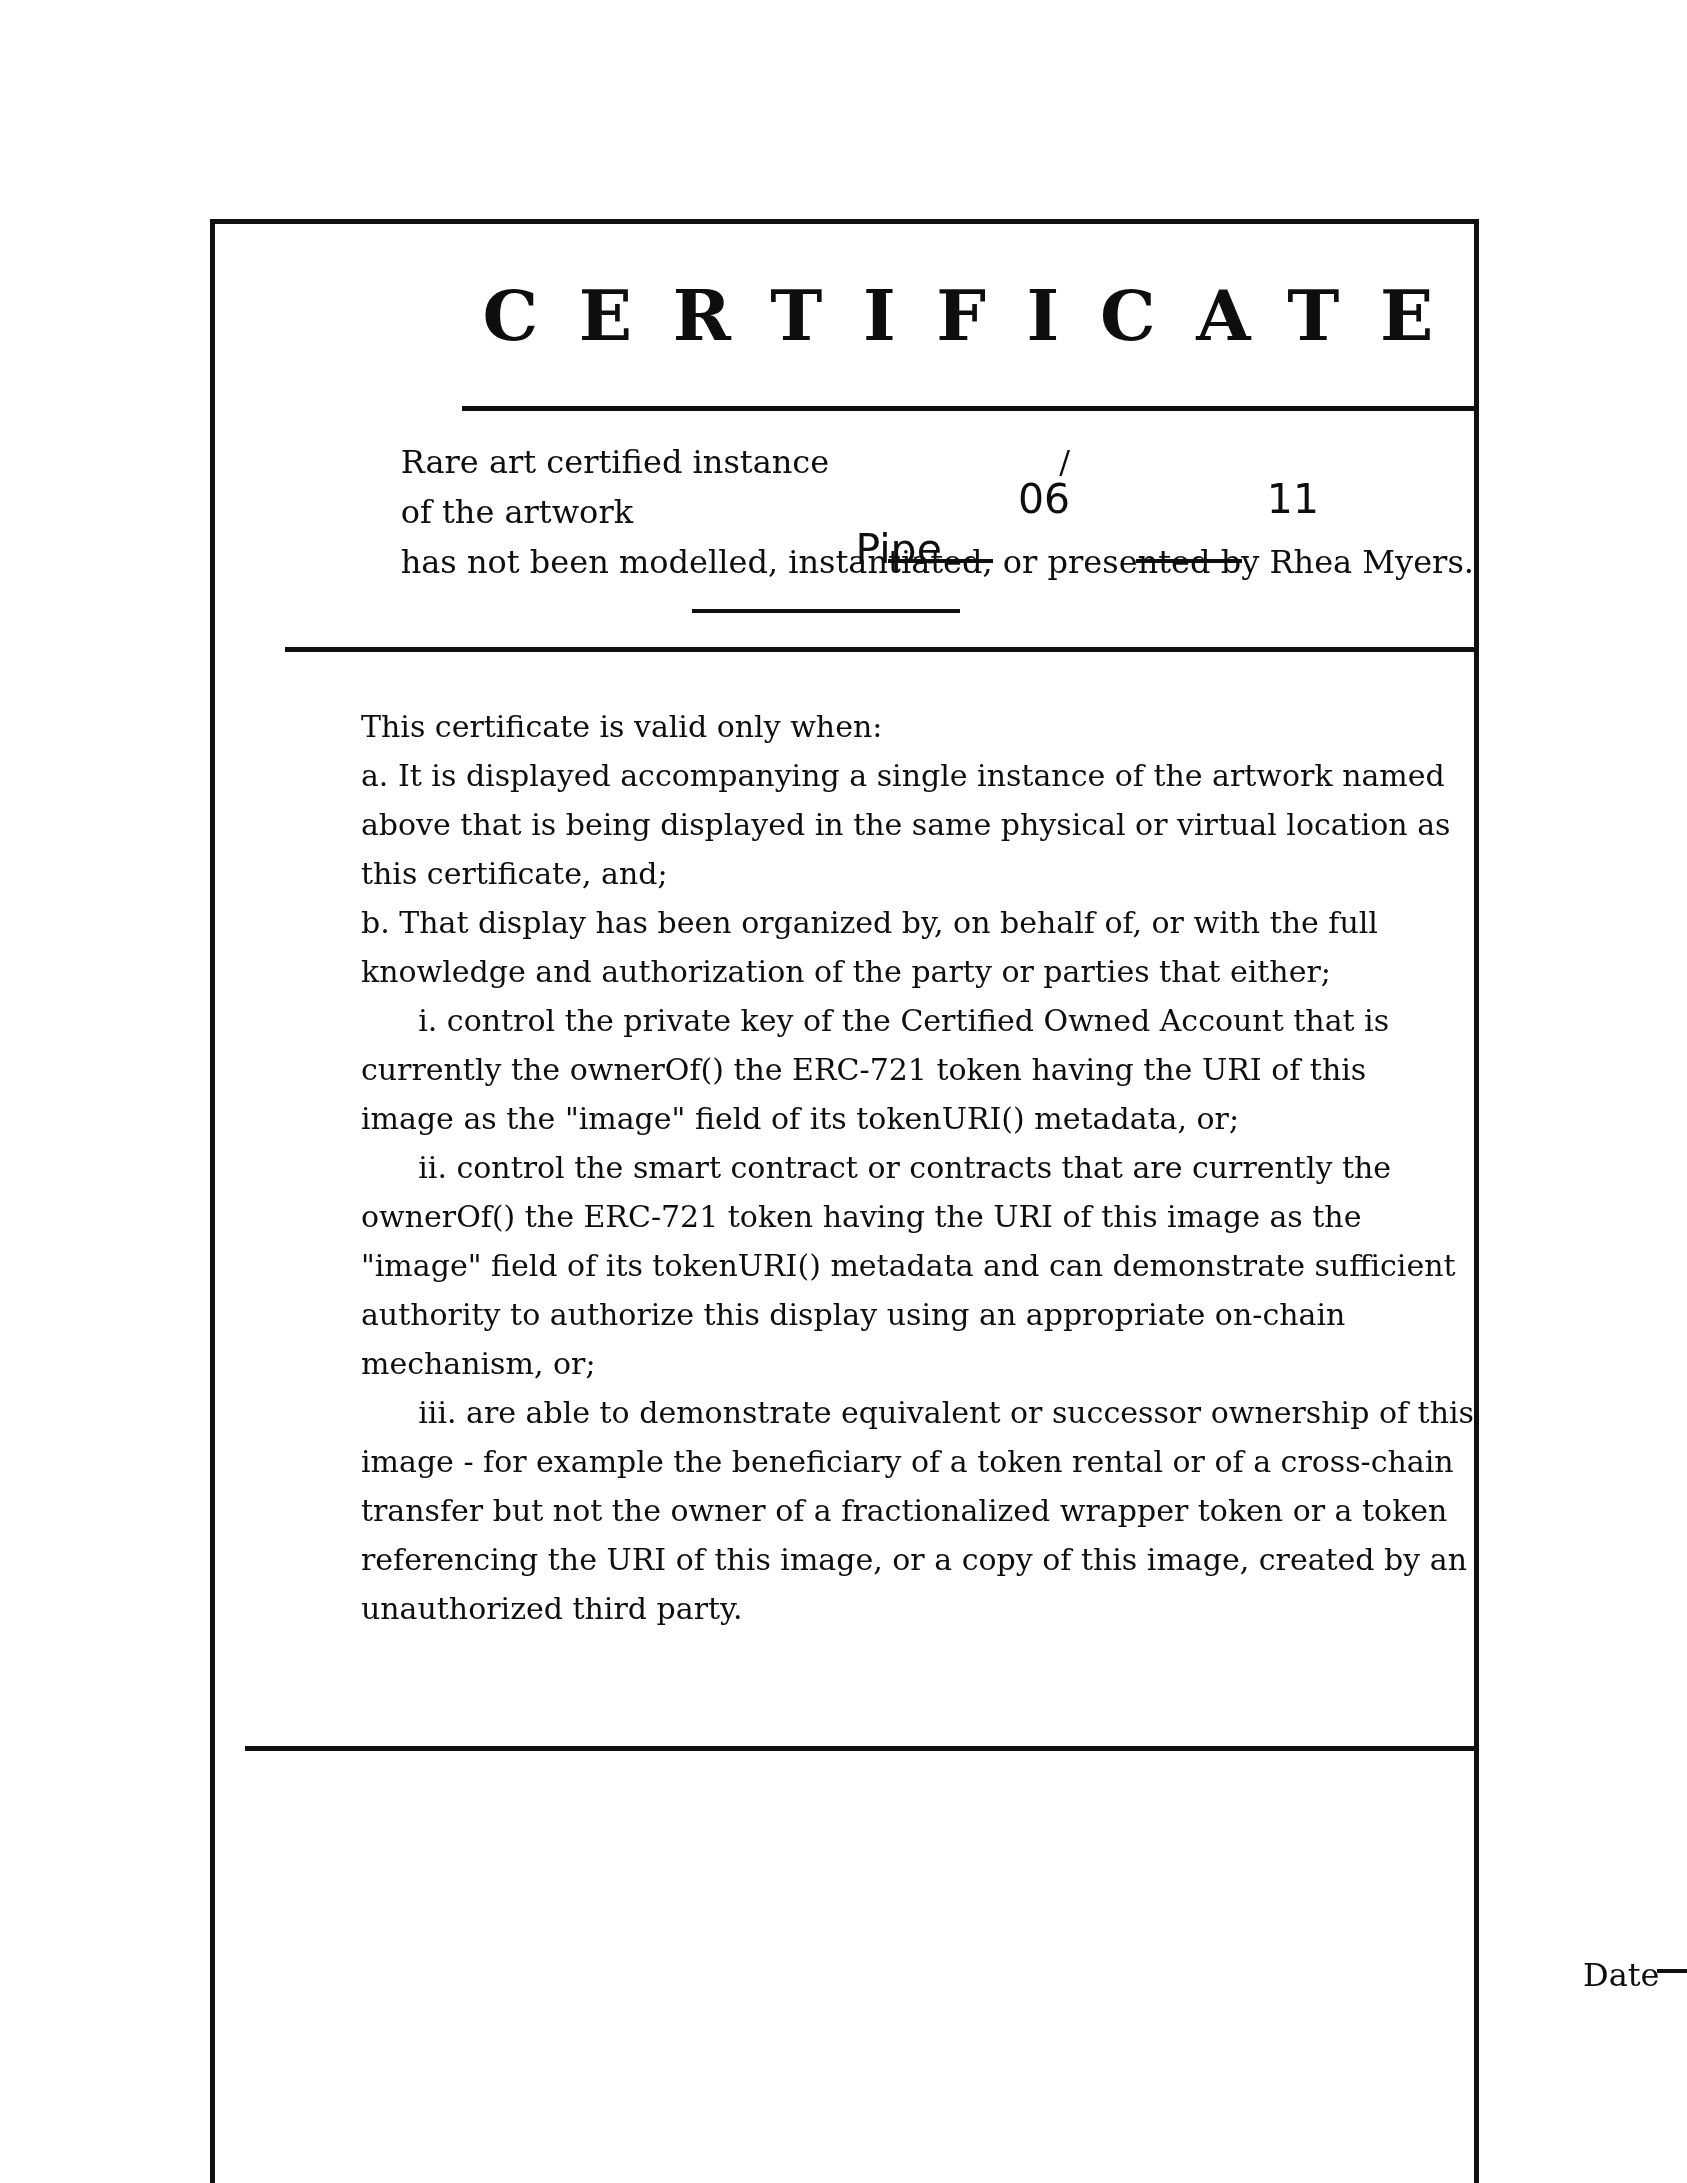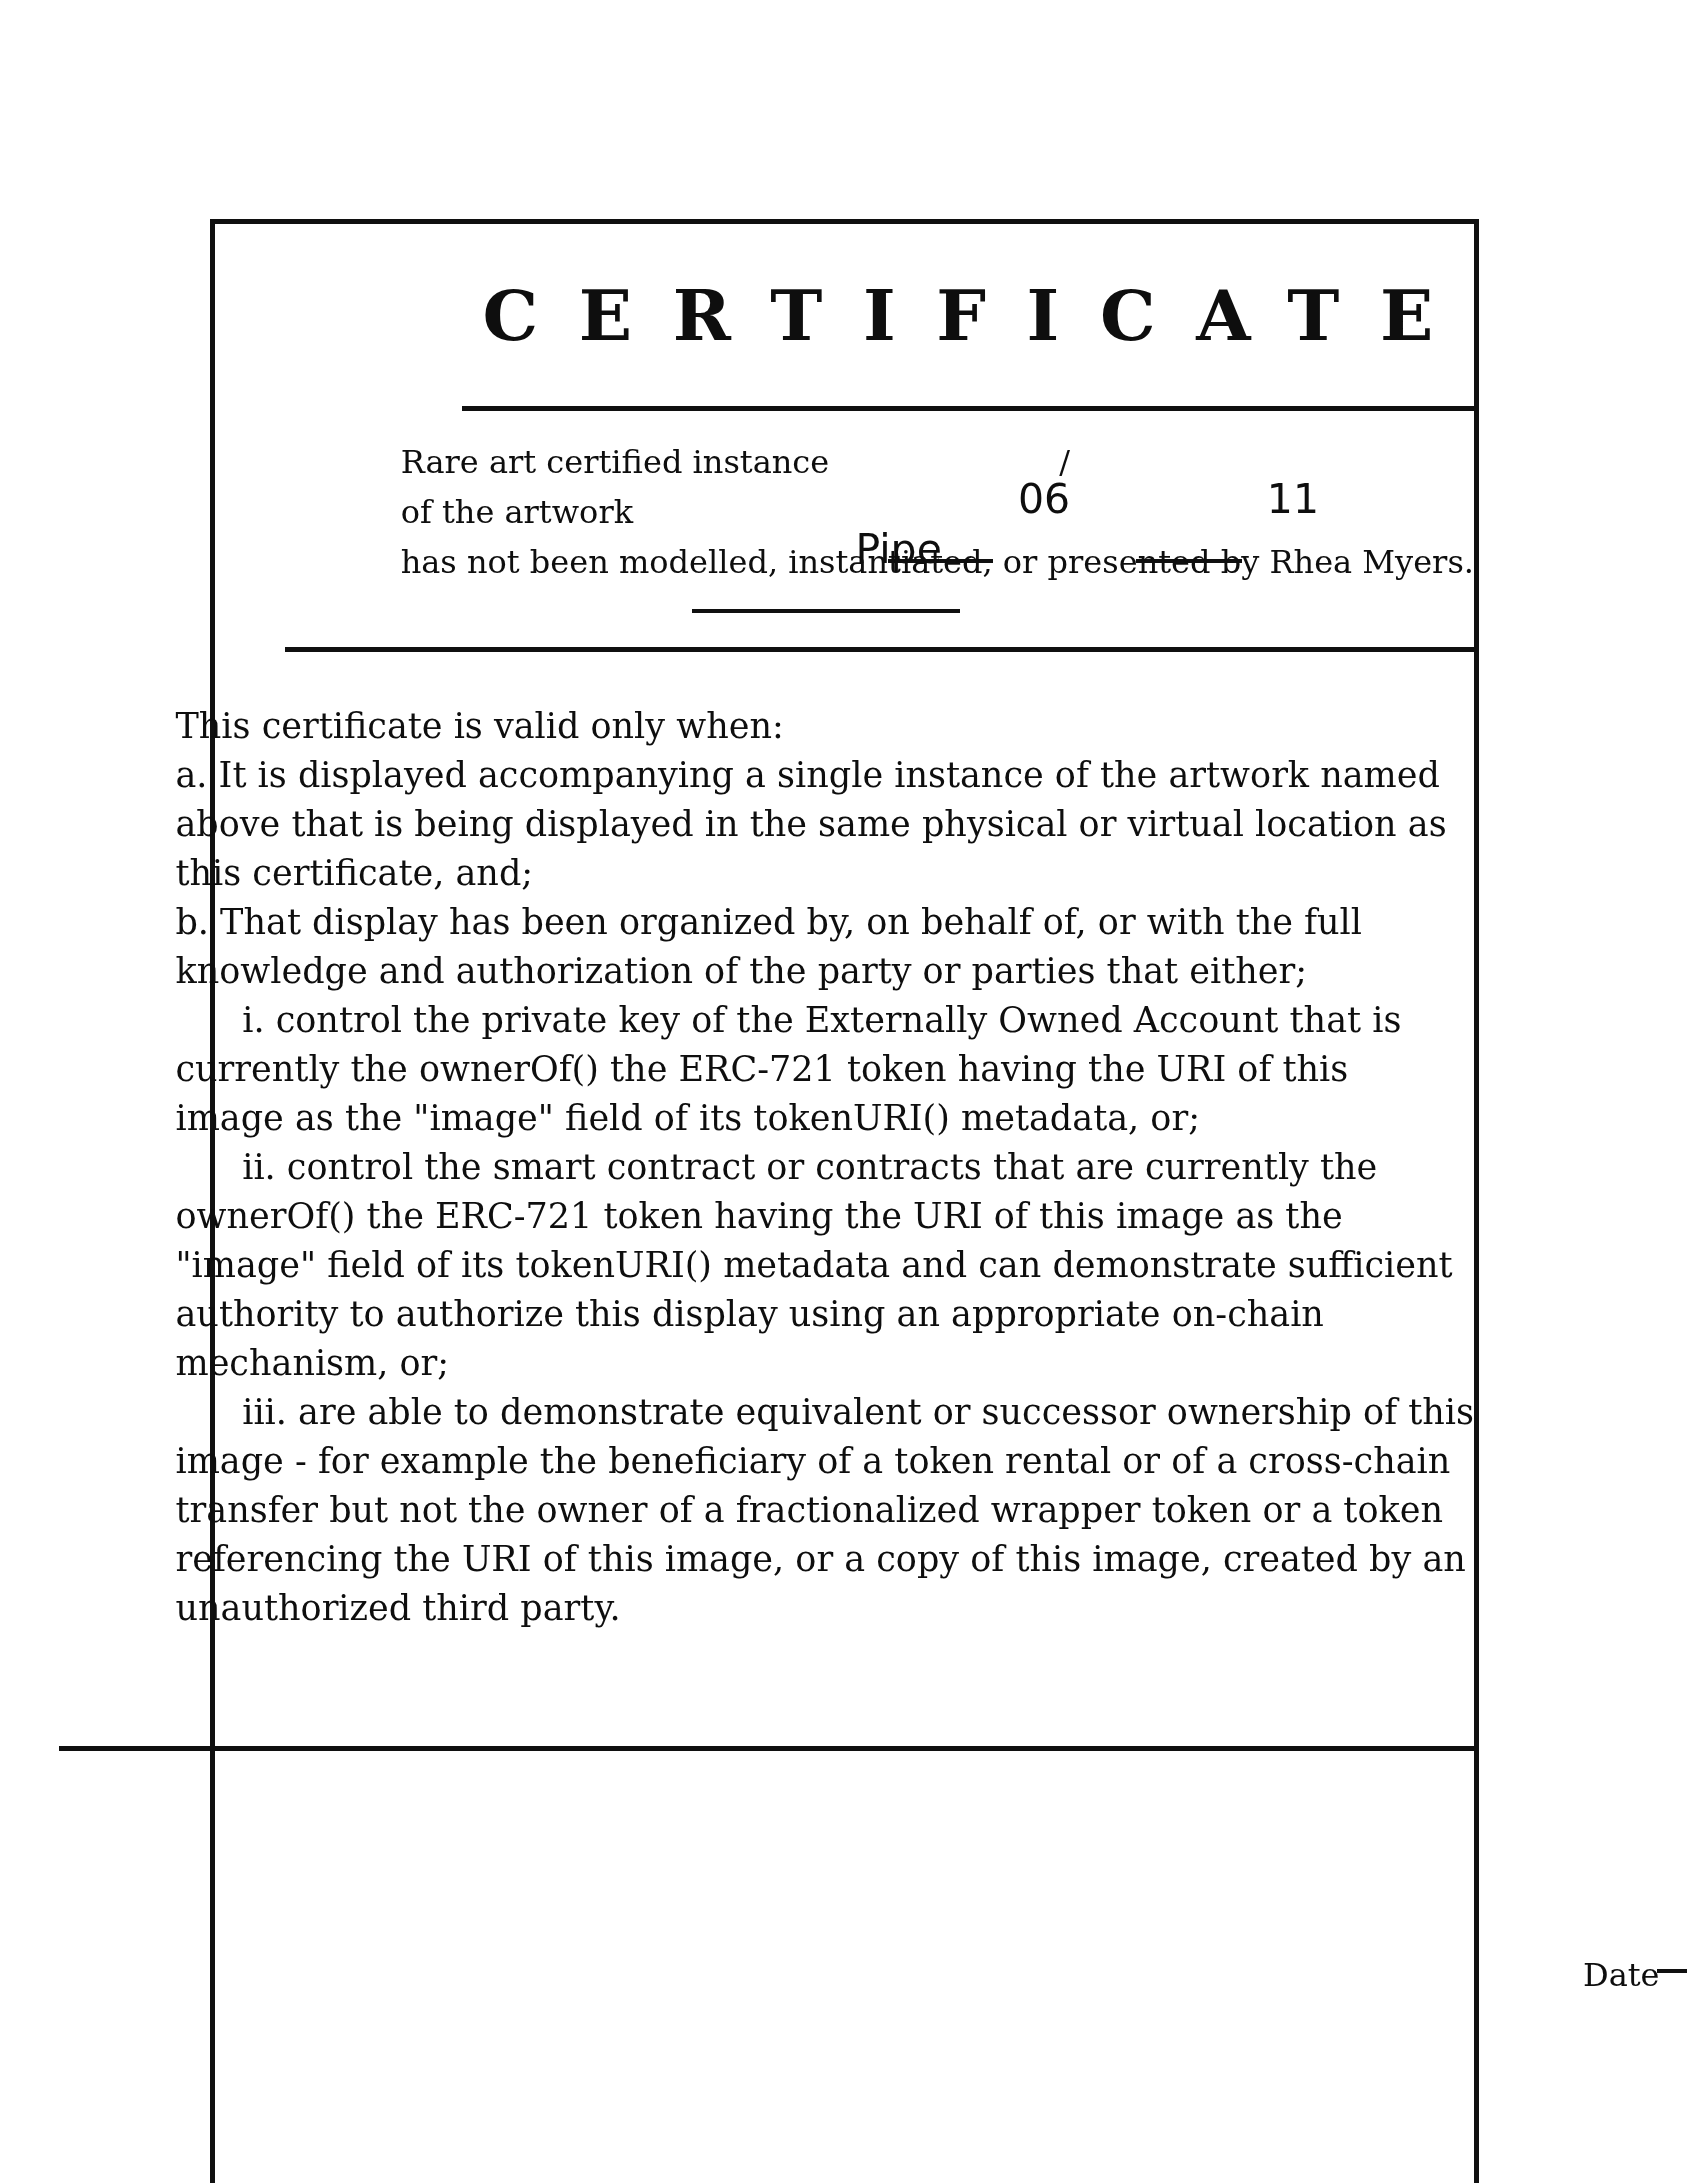--- a/index.html
+++ b/index.html
@@ -32,21 +32,21 @@
     font-family:"DejaVu Sans", sans-serif; font-size:41px; line-height:40px;
     text-align:center; box-sizing:border-box;
   }
   .f-instance{width:105px; margin-left:10.5px;}
   .f-edition{width:106px;}
   .f-artwork{width:268px; margin-left:11px; text-align:left; padding-left:33px;}
   .slash{margin:0 18.5px;}
   
   .sec-validity{
     height:1044px; border-bottom:5.7px solid #101010; flex:none;
-    padding:50px 0 0 116px; box-sizing:content-box; font-size:35px;margin-left:24px;
+    padding:50px 0 0 116px; box-sizing:content-box; font-size:30px;margin-left:24px;
   }
   .validity-line{line-height:49px; white-space:pre;}
   
   .sec-signature{flex:auto; position:relative;}
   .abs{position:absolute;}
   .label{font-size:32px; line-height:32px; white-space:nowrap;}
   .rule{background:#101010; height:4px;}
   .sans-val{font-family:"DejaVu Sans", sans-serif; font-size:34px; line-height:34px; white-space:nowrap;}
   .signer{font-size:32px; line-height:32px; white-space:nowrap; width:176px; text-align:right;}
   .sig-svg{overflow:visible;}
@@ -84,21 +84,21 @@
     </div>
 
     <div class="sec-validity">
 
     <div class="validity-line">This certificate is valid only when:</div>
         <div class="validity-line">a. It is displayed accompanying a single instance of the artwork named</div>
         <div class="validity-line">above that is being displayed in the same physical or virtual location as</div>
         <div class="validity-line">this certificate, and;</div>
         <div class="validity-line">b. That display has been organized by, on behalf of, or with the full</div>
         <div class="validity-line">knowledge and authorization of the party or parties that either;</div>
-        <div class="validity-line">      i. control the private key of the Externally Owned Account that is</div>
+        <div class="validity-line">      i. control the private key of the Certified Owned Account that is</div>
         <div class="validity-line">currently the ownerOf() the ERC-721 token having the URI of this</div>
         <div class="validity-line">image as the "image" field of its tokenURI() metadata, or;</div>
         <div class="validity-line">      ii. control the smart contract or contracts that are currently the</div>
         <div class="validity-line">ownerOf() the ERC-721 token having the URI of this image as the</div>
         <div class="validity-line">"image" field of its tokenURI() metadata and can demonstrate sufficient</div>
         <div class="validity-line">authority to authorize this display using an appropriate on-chain</div>
         <div class="validity-line">mechanism, or;</div>
         <div class="validity-line">      iii. are able to demonstrate equivalent or successor ownership of this</div>
         <div class="validity-line">image - for example the beneficiary of a token rental or of a cross-chain</div>
         <div class="validity-line">transfer but not the owner of a fractionalized wrapper token or a token</div>

